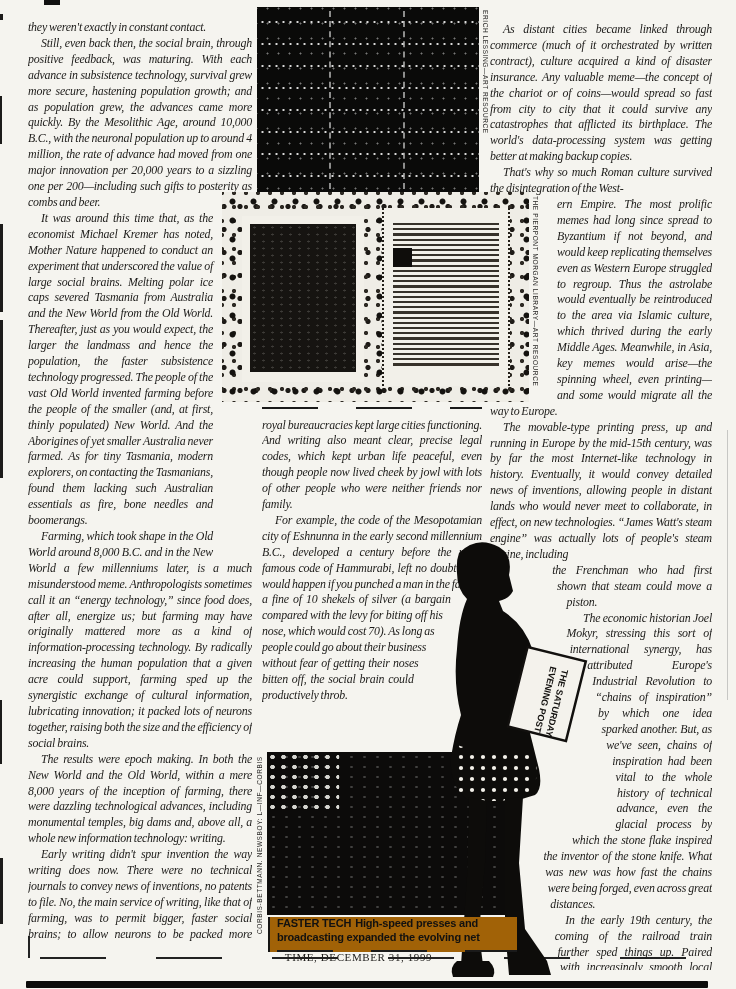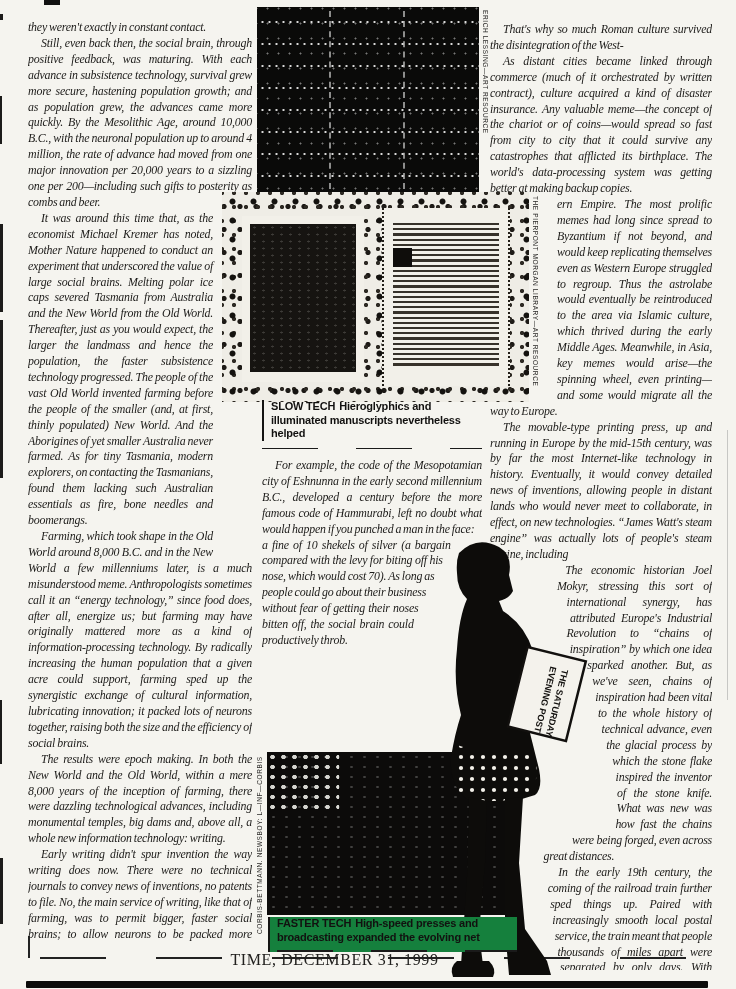--- a/index.html
+++ b/index.html
@@ -23,21 +23,21 @@
       72px 268px,48px 284px,50px 310px,55px 342px,60px 378px,68px 425px,0px 425px);}
   .sp-fig2{float:right;width:78px;height:158px;margin:2px 0 0 6px;shape-margin:3px;
     shape-outside:polygon(64px 0px,78px 0px,78px 158px,8px 158px,12px 118px,24px 78px,44px 40px);}
   
   .caption{font-family:"Liberation Sans", sans-serif;font-weight:bold;font-size:11px;
            line-height:13.5px;letter-spacing:-0.2px;color:#121110;border-left:2px solid #151413;
            padding-left:7px;}
   .cap-label{font-weight:bold;margin-right:4px;}
   .cap-rule{height:1.5px;margin:7px 0 9px 0;
             background:repeating-linear-gradient(90deg,#1a1a1a 0 56px,transparent 56px 94px);}
-  .caption.faster{position:absolute;left:268px;top:917px;width:240px;z-index:4;background:#15803d;}
+  .caption.faster{position:absolute;left:268px;top:917px;width:240px;z-index:4;background:#a16207;}
   .caption.faster::after{content:"";display:block;height:1.5px;margin-top:6px;
             background:repeating-linear-gradient(90deg,#1a1a1a 0 56px,transparent 56px 94px);}
   
   .hiero{position:absolute;left:257px;top:7px;width:222px;height:186px;background:#0a0a09;z-index:1;
      background-image:radial-gradient(circle,rgba(255,255,255,.85) .8px,transparent 1.4px),
                       radial-gradient(circle,rgba(255,255,255,.45) .7px,transparent 1.3px);
      background-size:7px 22px,11px 15px;background-position:2px 4px,5px 9px;}
   .hiero::before,.hiero::after{content:"";position:absolute;top:4px;bottom:4px;
      border-left:2px dashed rgba(250,250,248,.55);}
   .hiero::before{left:72px;} .hiero::after{left:146px;}
@@ -69,22 +69,22 @@
   
   .credit{position:absolute;font-family:"Liberation Sans", sans-serif;font-size:6.5px;
           letter-spacing:.6px;color:#2b2a28;white-space:nowrap;z-index:4;}
   .credit.down{transform:rotate(90deg);transform-origin:0 0;}
   .credit.up{transform:rotate(-90deg);transform-origin:0 0;}
   .cr-hiero{left:489px;top:10px;}
   .cr-ms{left:539px;top:196px;}
   .cr-photo{left:256px;top:934px;}
   
   .folio{position:absolute;left:26px;top:993px;font-size:13px;letter-spacing:1px;color:#191817;margin-top:32px;}
-  .issue{position:absolute;left:0;top:951px;width:669px;text-align:center;font-size:16px;
-         letter-spacing:.6px;color:#22211f;}
+  .issue{position:absolute;left:0;top:951px;width:669px;text-align:center;font-size:11px;
+         letter-spacing:.6px;color:#22211f;padding-left:24px;}
   .foot-dashes{position:absolute;left:40px;top:957px;width:668px;height:1.5px;
      background:repeating-linear-gradient(90deg,#222 0 66px,transparent 66px 116px);}
   .foot-bracket{position:absolute;left:28px;top:936px;width:1.5px;height:22px;background:#222;}
   .bottom-bar{position:absolute;left:26px;top:981px;width:682px;height:7px;background:#0b0b0a;
               border-radius:1px;}
   
   .edge{position:absolute;left:0;background:#1c1b1a;}
   .e1{top:14px;width:3px;height:6px;} .e2{top:96px;width:2px;height:48px;}
   .e3{top:224px;width:3px;height:88px;} .e4{top:320px;width:3px;height:158px;}
   .e5{top:700px;width:2px;height:64px;} .e6{top:858px;width:3px;height:66px;}
@@ -122,34 +122,32 @@
   <div class="col col1">
     <p class="nofirst">they weren't exactly in constant contact.</p>
     <p>Still, even back then, the social brain, through positive feedback, was maturing. With each advance in subsistence technology, survival grew more secure, hastening population growth; and as population grew, the advances came more quickly. By the Mesolithic Age, around 10,000 B.C., with the neuronal population up to around 4 million, the rate of advance had moved from one major innovation per 20,000 years to a sizzling one per 200—including such gifts to posterity as combs and beer.</p>
     <p><span class="fl sp-ms1"></span><span>It was around this time that, as the economist Michael Kremer has noted, Mother Nature happened to conduct an experiment that underscored the value of large social brains. Melting polar ice caps severed Tasmania from Australia and the New World from the Old World. Thereafter, just as you would expect, the larger the landmass and hence the population, the faster subsistence technology progressed. The people of the vast Old World invented farming before the people of the smaller (and, at first, thinly populated) New World. And the Aborigines of yet smaller Australia never farmed. As for tiny Tasmania, modern explorers, on contacting the Tasmanians, found them lacking such Australian essentials as fire, bone needles and boomerangs.</span></p>
     <p>Farming, which took shape in the Old World around 8,000 B.C. and in the New World a few millenniums later, is a much misunderstood meme. Anthropologists sometimes call it an “energy technology,” since food does, after all, energize us; but farming may have originally mattered more as a kind of information-processing technology. By radically increasing the human population that a given acre could support, farming sped up the synergistic exchange of cultural information, lubricating innovation; it packed lots of neurons together, raising both the size and the efficiency of social brains.</p>
     <p>The results were epoch making. In both the New World and the Old World, within a mere 8,000 years of the inception of farming, there were dazzling technological advances, including monumental temples, big dams and, above all, a whole new information technology: writing.</p>
     <p>Early writing didn't spur invention the way writing does now. There were no technical journals to convey news of inventions, no patents to file. No, the main service of writing, like that of farming, was to permit bigger, faster social brains; to allow neurons to be packed more densely still, further boosting intellectual synergy. After all, it was via writing that</p>
   </div>
 
   <div class="col col2">
-    <div class="caption">
-      <span class="cap-label">SLOW TECH</span><span>Hieroglyphics and illuminated manuscripts nevertheless helped</span>
-    </div>
     <div class="cap-rule"></div>
+    <p class="nofirst">royal bureaucracies kept large cities functioning. And writing also meant clear, precise legal codes, which kept urban life peaceful, even though people now lived cheek by jowl with lots of other people who were neither friends nor family.</p>
     <p>For example, the code of the Mesopotamian city of Eshnunna in the early second millennium B.C., developed a century before the more famous code of Hammurabi, left no doubt what would happen if you punched a man in the face:</p>
     <p class="nofirst"><span class="fl sp-fig2"></span><span>a fine of 10 shekels of silver (a bargain compared with the levy for biting off his nose, which would cost 70). As long as people could go about their business without fear of getting their noses bitten off, the social brain could productively throb.</span></p>
   </div>
 
   <div class="col col3">
+    <p>As distant cities became linked through commerce (much of it orchestrated by written contract), culture acquired a kind of disaster insurance. Any valuable meme—the concept of the chariot or of coins—would spread so fast from city to city that it could survive any catastrophes that afflicted its birthplace. The world's data-processing system was getting better at making backup copies.</p>
     <p>That's why so much Roman culture survived the disintegration of the West-</p>
-    <p>As distant cities became linked through commerce (much of it orchestrated by written contract), culture acquired a kind of disaster insurance. Any valuable meme—the concept of the chariot or of coins—would spread so fast from city to city that it could survive any catastrophes that afflicted its birthplace. The world's data-processing system was getting better at making backup copies.</p>
     <p class="nofirst"><span class="fl sp-ms3"></span><span>ern Empire. The most prolific memes had long since spread to Byzantium if not beyond, and would keep replicating themselves even as Western Europe struggled to regroup. Thus the astrolabe would eventually be reintroduced to the area via Islamic culture, which thrived during the early Middle Ages. Meanwhile, in Asia, key memes would arise—the spinning wheel, even printing—and some would migrate all the way to Europe.</span></p>
     <p>The movable-type printing press, up and running in Europe by the mid-15th century, was by far the most Internet-like technology in history. Eventually, it would convey detailed news of inventions, allowing people in distant lands who would never meet to collaborate, in effect, on new technologies. “James Watt's steam engine” was actually lots of people's steam engine, including</p>
-    <p class="nofirst"><span class="fl sp-fig"></span></p>
+    <p class="nofirst"><span class="fl sp-fig"></span><span>the Frenchman who had first shown that steam could move a piston.</span></p>
     <p>The economic historian Joel Mokyr, stressing this sort of international synergy, has attributed Europe's Industrial Revolution to “chains of inspiration” by which one idea sparked another. But, as we've seen, chains of inspiration had been vital to the whole history of technical advance, even the glacial process by which the stone flake inspired the inventor of the stone knife. What was new was how fast the chains were being forged, even across great distances.</p>
     <p>In the early 19th century, the coming of the railroad train further sped things up. Paired with increasingly smooth local postal service, the train meant that people thousands of miles apart were separated by only days. With chains of inspiration sprouting wildly, the multina-</p>
   </div>
 
   <div class="photo">
     <div class="photo-polka"></div>
   </div>
   <div class="credit up cr-photo">CORBIS-BETTMANN. NEWSBOY: L—INF—CORBIS</div>
 
   <svg class="figure-svg" viewBox="0 0 182 448">

